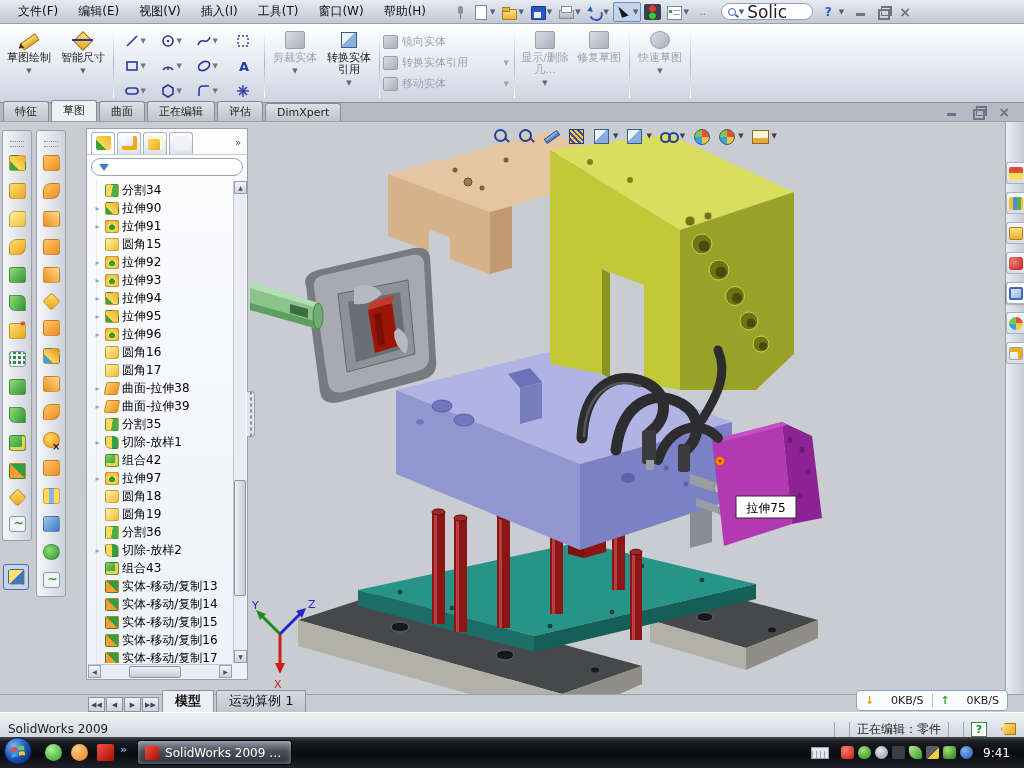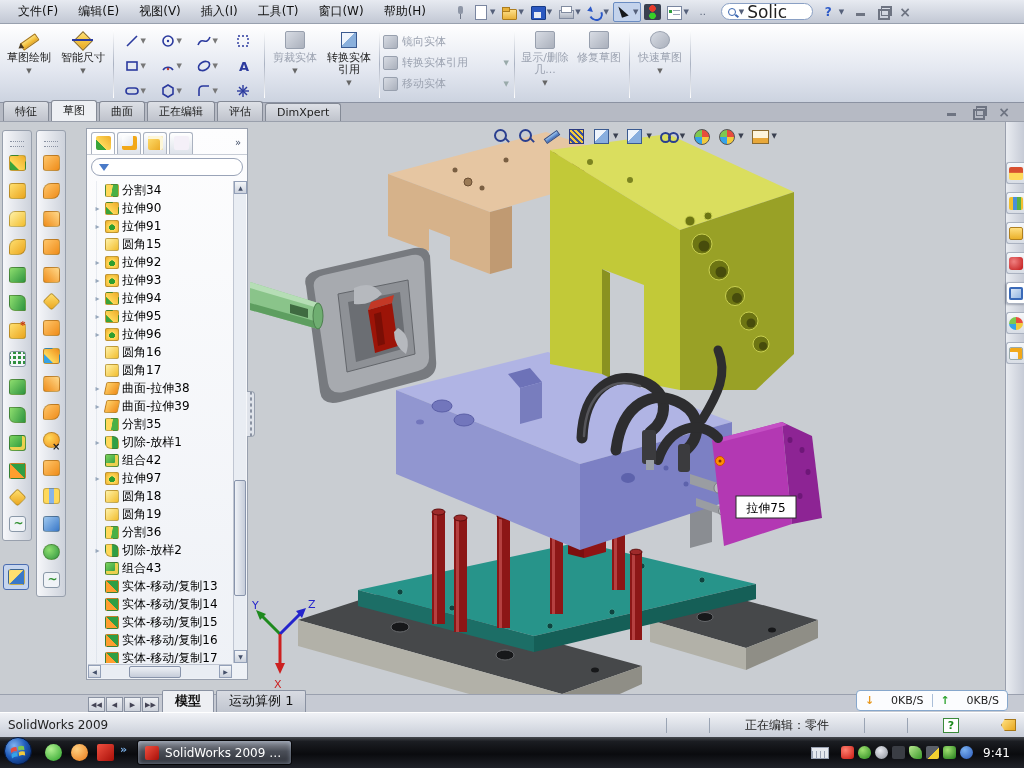--- a/index.html
+++ b/index.html
@@ -220,21 +220,21 @@
     border-top:1px solid #9aa0ae; display:flex; align-items:flex-end; padding-left:88px;}
   .nav-btn { width:17px; height:15px; margin-right:1px; background:linear-gradient(#eef0f4,#cdd2db);
     border:1px solid #8a92a2; font-size:7px; color:#445; display:flex; align-items:center; justify-content:center;}
   .sheet-tab { font-size:13px; color:#111; padding:1px 12px 2px; border:1px solid #8a92a2; border-bottom:none;
     background:linear-gradient(#d8dbe2,#c0c5cf); margin-left:2px; border-radius:2px 2px 0 0;}
   .sheet-tab.active { background:#edeff3; font-weight:bold;}
 
   
   #statusbar { position:absolute; left:0; top:712px; width:1024px; height:25px;
     background:linear-gradient(#f0f2f6,#c8cdd8); border-top:1px solid #fff; display:flex; align-items:center;
-    padding:8px 8px; font-size:12px; color:#222;gap:28px;}
+    padding:16px 8px; font-size:12px; color:#222;}
   #status-left { flex:1; }
   .st-sep { width:1px; height:15px; background:#9aa4b4; margin:0 7px;}
   #help-box { width:16px; height:15px; background:#fff; border:1px solid #3a8a3a; color:#1a8a1a;
     font-weight:bold; font-size:11px; display:flex; align-items:center; justify-content:center;}
   .tag-icon { width:15px; height:12px; background:linear-gradient(135deg,#ffe080,#e8a820); border:1px solid #a87818;
     clip-path:polygon(0 50%,25% 0,100% 0,100% 100%,25% 100%); margin-left:14px;}
 
   
   #netmon { position:absolute; left:856px; top:690px; width:152px; height:21px; z-index:6;
     background:#fbfcfe; border:1px solid #86a7cc; border-radius:4px; display:flex; align-items:center;

